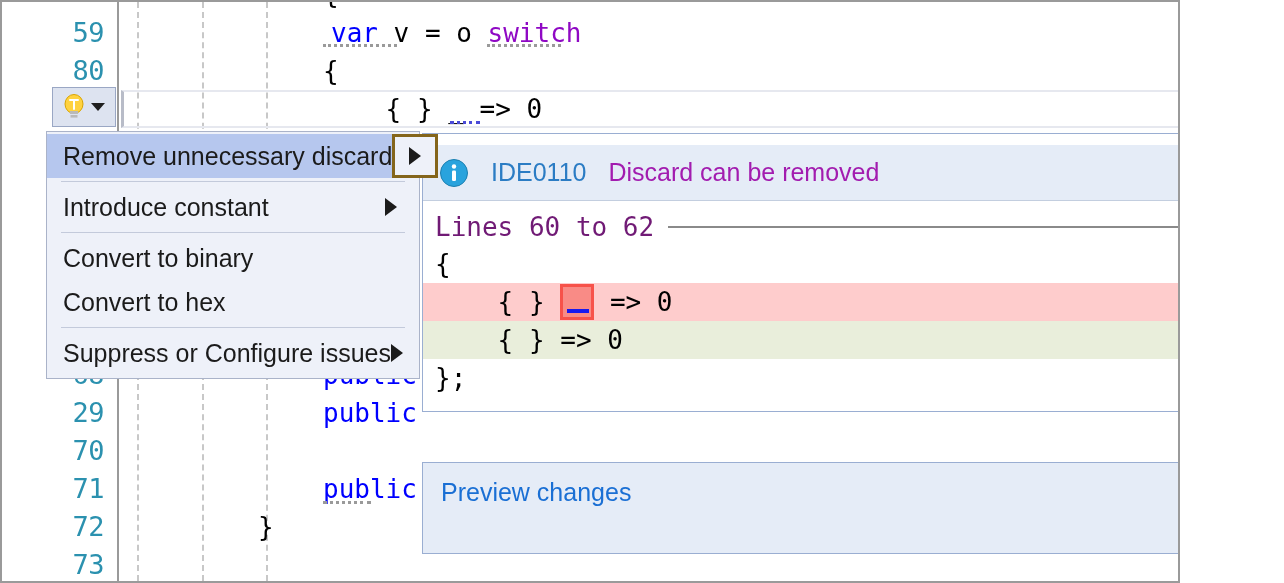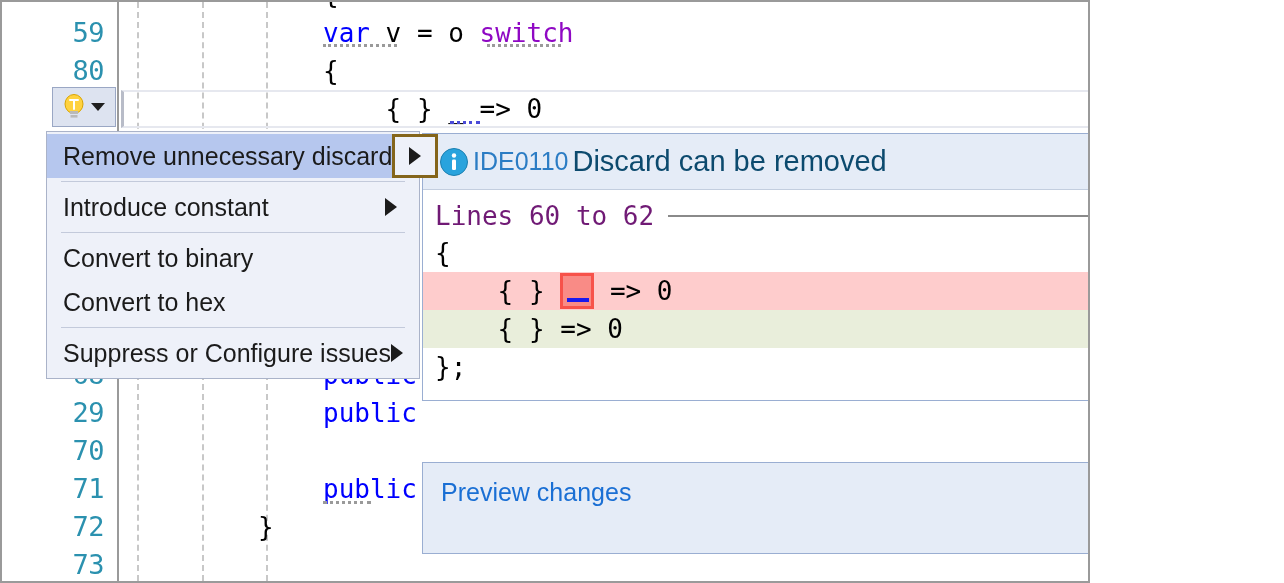--- a/index.html
+++ b/index.html
@@ -9,21 +9,21 @@
   }
   body {
     width: 1284px;
     height: 583px;
     overflow: hidden;
     font-family: "Liberation Sans", sans-serif;
   }
 
   #root {
     position: relative;
-    width: 1090px;
+    width: 1180px;
     height: 583px;
     box-sizing: border-box;
     border: 2px solid #9a9a9a;
     background: #ffffff;
     overflow: hidden;
   }
 
   
   .editor {
     position: absolute;
@@ -194,34 +194,35 @@
     background: #ffffff;
   }
   .preview-header {
     height: 56px;
     box-sizing: border-box;
     background: #e5ecf7;
     border-bottom: 1px solid #c3cedf;
     display: flex;
     align-items: center;
     padding-left: 16px;
-    gap: 4px;
+    gap: 22px;
+    margin-top: 11px;
   }
   .info-icon {
     width: 30px; height: 30px;
     flex: 0 0 auto;
     display: block;
   }
   .diag-id {
     font-size: 25px;
     color: #2b7cc4;
   }
   .diag-msg {
-    font-size: 29px;
-    color: #0c4a6e;
+    font-size: 25px;
+    color: #a21caf;
   }
 
   .preview-body {
     background: #ffffff;
     padding: 8px 0 14px 0;
     position: relative;
   }
   .lines-label-row {
     display: flex;
     align-items: center;
@@ -325,21 +326,21 @@
       <div class="linenum" style="top:544px">73</div>
     </div>
 
     <div class="codearea">
       <div class="indent-guide" style="left:16px"></div>
       <div class="indent-guide" style="left:81px"></div>
       <div class="indent-guide" style="left:145px"></div>
 
       <div class="codeline" style="top:-27px; left:202px"><span>{</span></div>
 
-      <div class="codeline" style="top:12px; left:202px"><span class="kw">var</span><span> v = o </span><span class="kw-ctl">switch</span></div>
+      <div class="codeline" style="top:12px; left:210px"><span class="kw">var</span><span> v = o </span><span class="kw-ctl">switch</span></div>
       <div class="dotted-underline" style="top:38px; left:202px; width:74px"></div>
       <div class="dotted-underline" style="top:38px; left:366px; width:74px"></div>
 
       <div class="codeline" style="top:50px; left:202px"><span>{</span></div>
 
       <div class="codeline" style="top:88px; left:202px"><span>    { } _ =&gt; 0</span></div>
       <div class="dotted-underline" style="top:115px; left:329px; width:30px; border-bottom-color:#4a4ad8;"></div>
 
       <div class="codeline" style="top:126px; left:202px"><span>    { } _ =&gt; 0</span></div>
 

